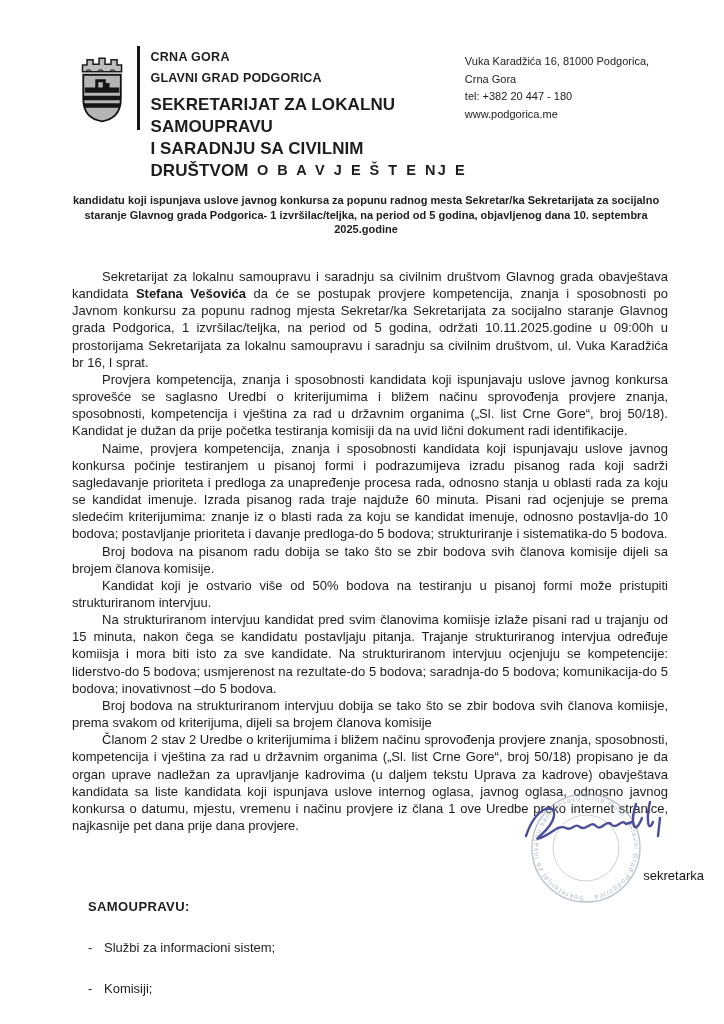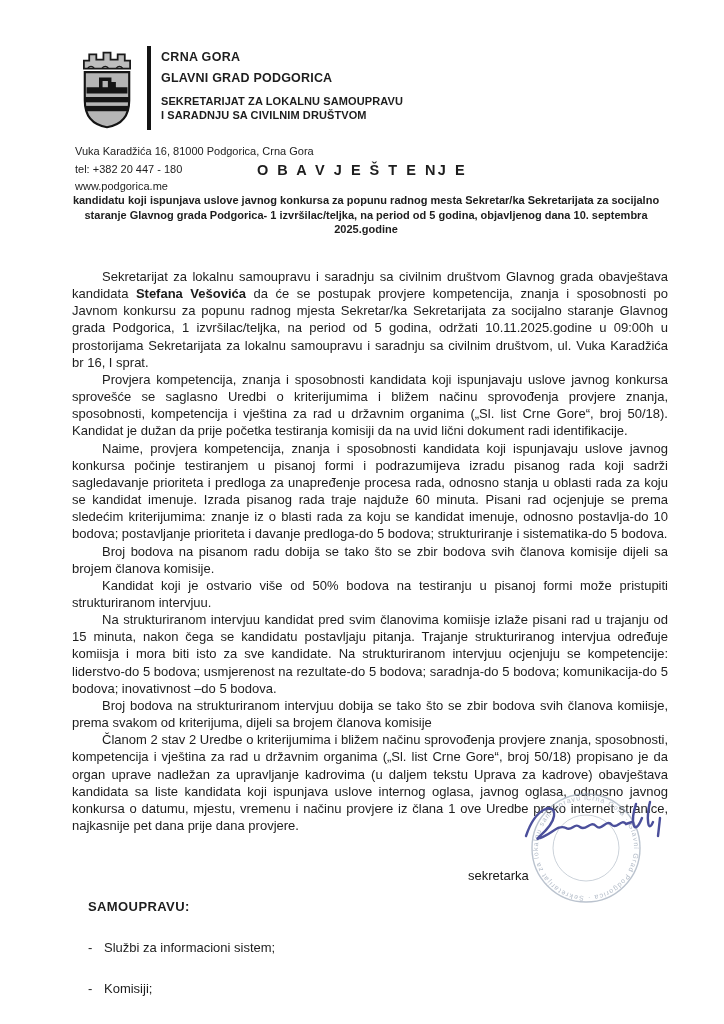--- a/index.html
+++ b/index.html
@@ -2,43 +2,43 @@
 <html><head>
 <meta charset="utf-8">
 <style>
   html,body { margin:0; padding:0; background:#e8e8e8; }
   .page {
     position:relative; width:724px; height:1024px; margin:0 auto;
     background:#ffffff; overflow:hidden;
     font-family:"Liberation Sans", sans-serif; color:#1d1d1d;
   }
   
-  .hdr { position:absolute; top:44px; left:75px; right:56px; display:flex; justify-content:space-between;flex-direction:column; }
+  .hdr { position:absolute; top:44px; left:75px; right:56px; display:flex; justify-content:space-between; }
   .org-block { display:flex; align-items:flex-start; }
   .crest { width:64px; height:90px; }
   .org-divider { width:4px; height:84px; background:#141414; margin:2px 10px 0 8px; }
   .org-lines { padding-top:6px; font-weight:bold; }
   .org-country { font-size:12.5px; margin-bottom:7px; letter-spacing:.3px; }
   .org-city { font-size:12.5px; margin-bottom:9px; letter-spacing:.2px; }
-  .org-dept { font-size:11px; line-height:1.3; letter-spacing:.1px; }
+  .org-dept { font-size:17px; line-height:1.3; letter-spacing:.1px; }
   .contact { font-size:11px; line-height:1.6; padding-top:9px; color:#222; }
   
   .ref-row { position:absolute; top:139px; left:75px; right:58px; display:flex; justify-content:space-between; font-size:12.5px; }
   
   .title { position:absolute; top:162px; left:0; width:100%; text-align:center; font-size:14.5px; font-weight:bold; letter-spacing:2.5px; margin:0; }
   .subtitle { position:absolute; top:193px; left:68px; right:60px; text-align:center; font-weight:bold; font-size:11px; line-height:1.32; margin:0; }
   
   .body-text { position:absolute; top:268px; left:72px; right:56px; font-size:13px; line-height:17.15px; text-align:justify; }
   .body-text p { margin:0; text-indent:30px; }
   
   .sig-block { position:absolute; top:788px; left:468px; width:236px; height:130px; }
   .stamp { position:absolute; left:20px; top:0; opacity:.85; }
   .sig-scribble { position:absolute; left:52px; top:8px; }
   .sig-name { position:absolute; top:60px; left:0; width:100%; text-align:center; font-size:13.5px; font-weight:bold; color:#161616; }
-  .sig-role { position:absolute; top:80px; left:0; width:100%; text-align:left; font-size:13px; color:#161616; }
+  .sig-role { position:absolute; top:80px; left:0; width:100%; text-align:right; font-size:13px; color:#161616; }
   
   .footer { position:absolute; top:899px; left:88px; font-size:13px; }
   .footer-title { font-weight:bold; letter-spacing:.4px; margin-bottom:9px; }
   .footer-item { margin-bottom:8.5px;margin-top:26px; }
   .footer-item .b { display:inline-block; width:16px; }
 </style>
 </head>
 <body>
 
 <div class="page">

